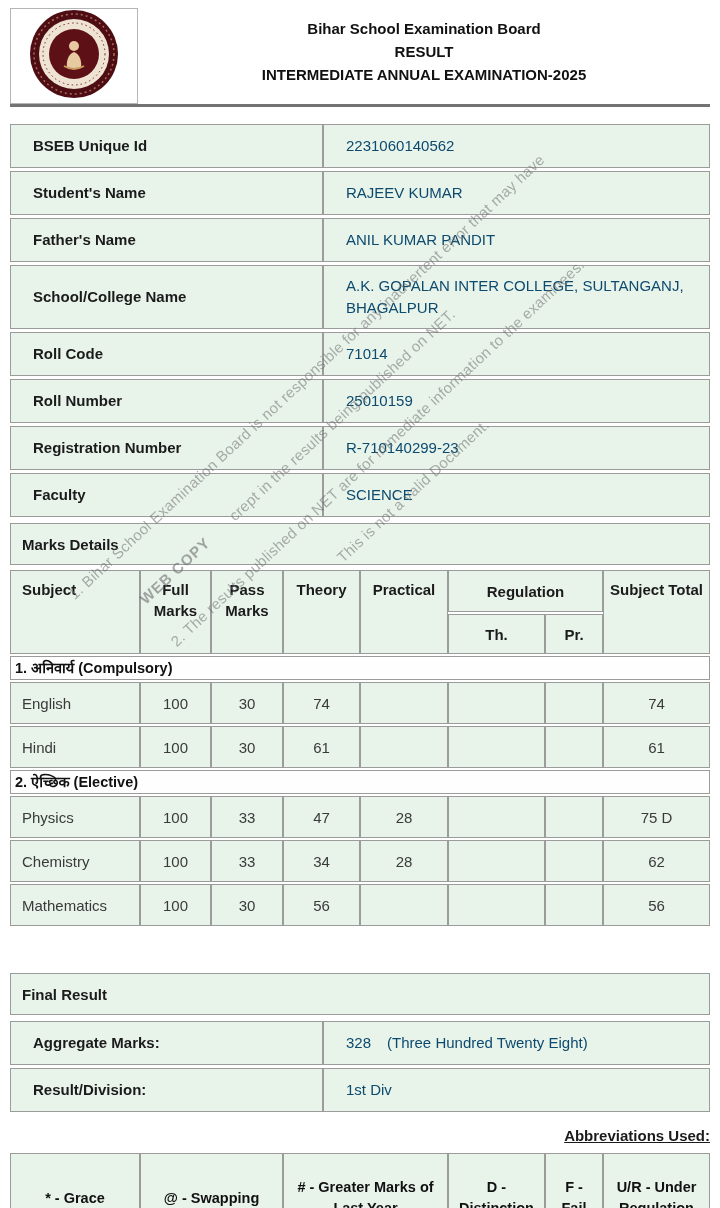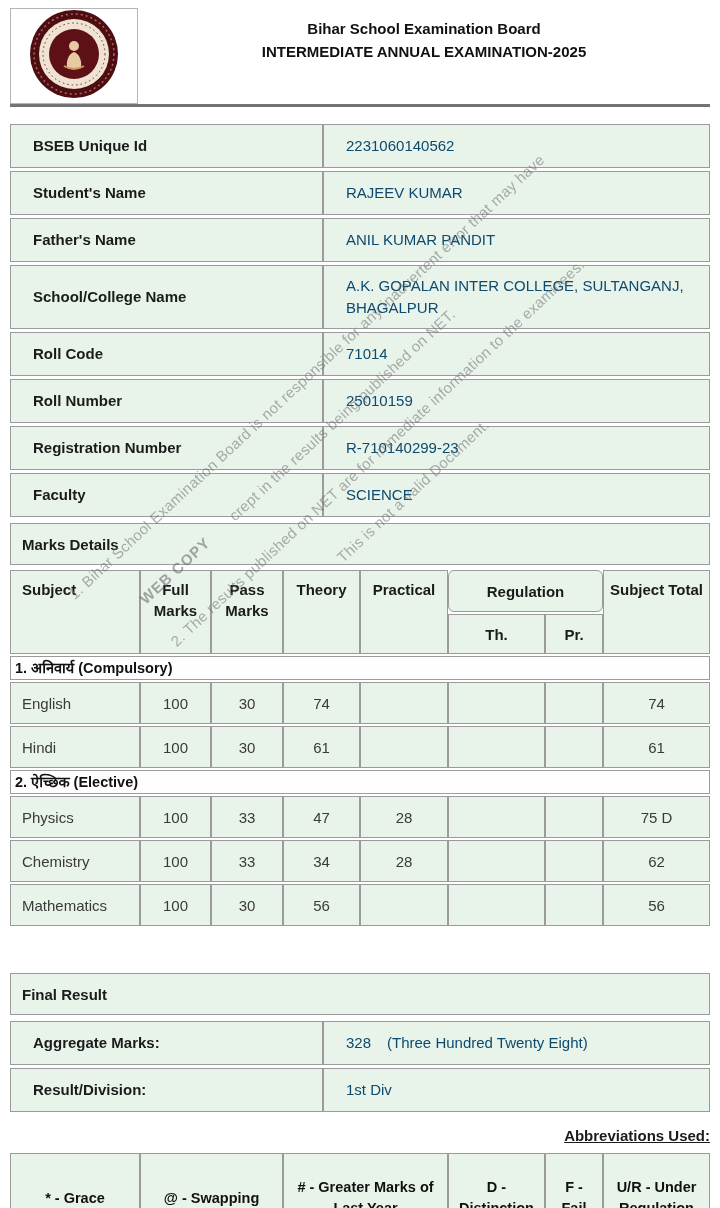--- a/index.html
+++ b/index.html
@@ -25,21 +25,21 @@
 
   
   .bar{width:700px;box-sizing:border-box;border:1px solid #9b9b9b;background:#e8f3ea;
     height:42px;display:flex;align-items:center;padding:0 11px;font-weight:700;font-size:15px;margin:3px 0;}
 
   
   .marks-table{width:700px;border-collapse:separate;border-spacing:0 2px;font-size:15px;margin-top:1px;}
   .marks-table th{border:1px solid #9b9b9b;background:#e8f3ea;font-weight:700;font-size:15px;
     padding:8px 2px 2px 2px;vertical-align:top;line-height:21px;text-align:center;}
   .marks-table th.subj-h{text-align:left;padding-left:11px;}
-  .marks-table th.reg-h{vertical-align:middle;padding:2px;border-radius:6px;}
+  .marks-table th.reg-h{vertical-align:middle;padding:2px;}
   .marks-table th.sub-h{vertical-align:middle;padding:2px;}
   .marks-table thead tr.hr1{height:42px;}
   .marks-table thead tr.hr2{height:40px;}
   .marks-table td{border:1px solid #9b9b9b;background:#e8f3ea;color:#3a3a3a;text-align:center;vertical-align:middle;}
   .marks-table tr.data-row{height:42px;}
   .marks-table td.subj{text-align:left;padding-left:11px;color:#3a3a3a;}
   .marks-table td.sec{background:#fefefe;font-weight:700;color:#111;text-align:left;padding:1px 4px;font-size:14.5px;height:20px;line-height:19px;}
 
   .spacer{height:42px;}
 
@@ -76,20 +76,21 @@
             <circle cx="46" cy="46" r="31" fill="none" stroke="#7a2a26" stroke-width="1" stroke-dasharray="1.5 3"></circle>
             <circle cx="46" cy="46" r="25" fill="#5d1016"></circle>
             <circle cx="46" cy="38" r="5" fill="#e7c9a2"></circle>
             <path d="M46 44 C40 46 38 54 39 60 L53 60 C54 54 52 46 46 44 Z" fill="#e7c9a2"></path>
             <path d="M36 58 Q46 64 56 58" stroke="#c99a5e" stroke-width="2" fill="none"></path>
           </svg>
         </span>
       </div>
       <div class="title-block">
         <div>Bihar School Examination Board</div>
+        <div>RESULT</div>
         <div>INTERMEDIATE ANNUAL EXAMINATION-2025</div>
       </div>
     </div>
 
     <table class="info-table">
       <tbody>
           <tr>
         <td class="lbl">BSEB Unique Id</td>
         <td class="val">2231060140562</td>
       </tr>

